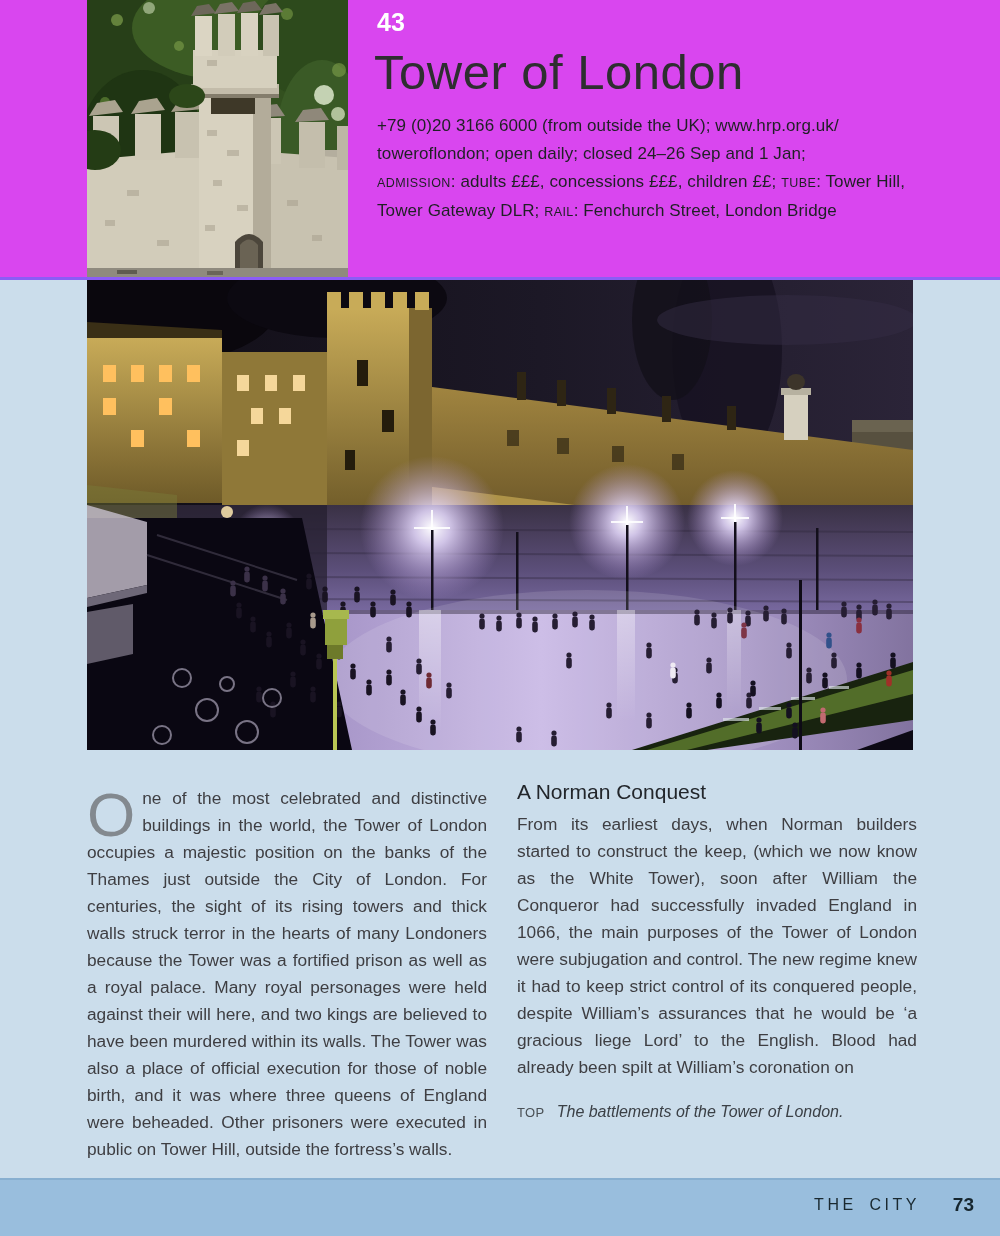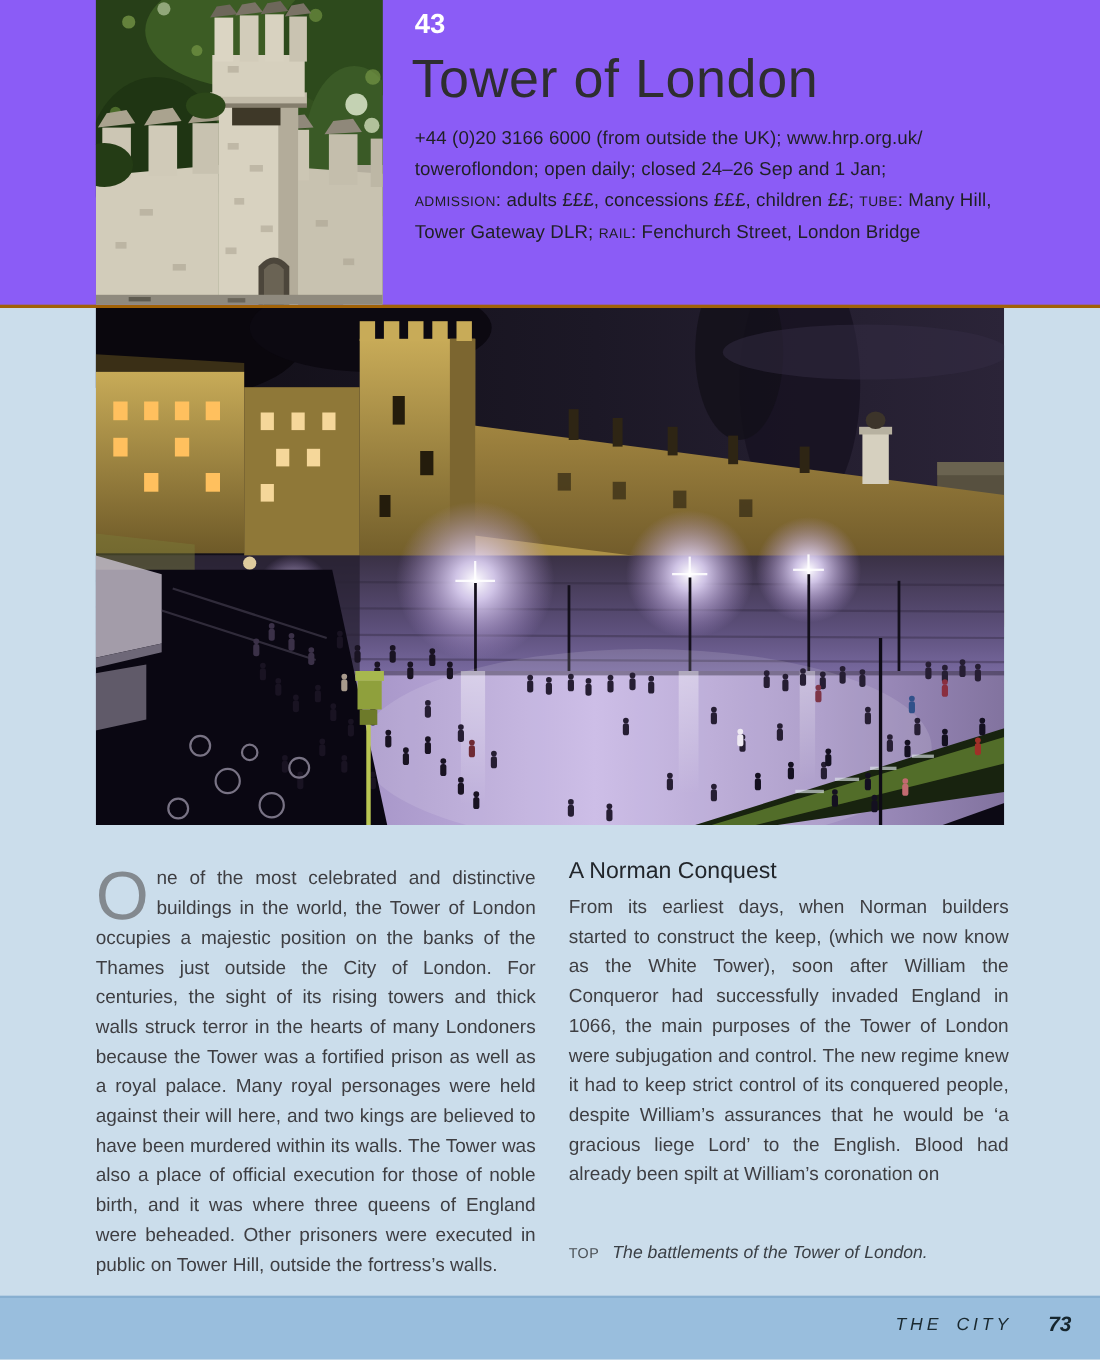--- a/index.html
+++ b/index.html
@@ -1,21 +1,21 @@
 <!DOCTYPE html>
 <html><head>
 <meta charset="utf-8">
 <style>
   html,body{margin:0;padding:0;background:#cbddeb;}
   .page{position:relative;width:1000px;height:1236px;overflow:hidden;
         background:#cbddeb;font-family:"Liberation Sans",sans-serif;}
 
   
   .top-band{position:absolute;left:0;top:0;width:1000px;height:277px;
-            background:#8b5cf6;border-bottom:3px solid #a16207;}
+            background:#d946ef;border-bottom:3px solid #8b5cf6;}
   .thumb{position:absolute;left:87px;top:0;width:261px;height:277px;overflow:hidden;}
   .thumb svg{display:block;width:100%;height:100%;}
   .num-badge{position:absolute;left:377px;top:8px;font-size:25px;font-weight:700;color:#ffffff;}
   .page-title{position:absolute;left:374px;top:44px;font-size:49px;font-weight:300;
               color:#2e2e30;letter-spacing:.5px;white-space:nowrap;}
   .address{position:absolute;left:377px;top:112px;width:560px;font-size:17px;
            line-height:28px;color:#1f2024;letter-spacing:.1px;}
   .address .caps{font-size:12.5px;letter-spacing:.4px;}
   .phone{font-size:16px;}
 
@@ -29,27 +29,27 @@
   .col p{margin:0;}
   .col-left{left:87px;top:785px;}
   .col-right{left:517px;top:779px;}
   .dropcap{float:left;font-size:62px;line-height:46px;padding:7px 7px 0 0;
            color:#83898f;font-weight:400;}
   .section-heading{font-size:21px;line-height:25px;font-weight:400;color:#22262b;
                    margin:0 0 7px 0;text-align:left;}
 
   
   .captions{position:absolute;left:517px;top:1099px;width:420px;}
-  .cap-line{margin-bottom:5px;line-height:26px;white-space:nowrap;margin-top:28px;}
+  .cap-line{margin-bottom:5px;line-height:26px;white-space:nowrap;}
   .cap-label{font-size:13px;color:#4a5055;letter-spacing:.4px;margin-right:12px;}
   .cap-text{font-size:16px;font-style:italic;color:#3b4046;}
 
   
   .footer{position:absolute;left:0;top:1178px;width:1000px;height:58px;
-          background:#99bedd;border-top:2px solid #88afd0;box-sizing:border-box;font-style:italic;}
+          background:#99bedd;border-top:2px solid #88afd0;box-sizing:border-box;}
   .footer-section{position:absolute;right:80px;top:16px;font-size:16px;font-weight:500;
                   letter-spacing:3.5px;word-spacing:5px;color:#1a2930;}
   .footer-page{position:absolute;right:26px;top:14px;font-size:19px;font-weight:700;color:#16262e;text-align:center;}
 </style>
 </head>
 <body>
 
 <div class="page">
 
   <div class="top-band">
@@ -128,23 +128,23 @@
 
         <ellipse cx="8" cy="150" rx="26" ry="20" fill="#243c15"></ellipse>
         <ellipse cx="100" cy="96" rx="18" ry="12" fill="#2c4719"></ellipse>
       </svg>
     </div>
 
     <div class="num-badge">43</div>
     <div class="page-title">Tower of London</div>
 
     <div class="address">
-      <div>+44 (0)20 3166 6000 (from outside the UK); www.hrp.org.uk/</div>
+      <div>+79 (0)20 3166 6000 (from outside the UK); www.hrp.org.uk/</div>
       <div>toweroflondon; open daily; closed 24–26 Sep and 1 Jan;</div>
-      <div><span class="caps">ADMISSION</span><span>: adults £££, concessions £££, children ££; </span><span class="caps">TUBE</span><span>: Many Hill,</span></div>
+      <div><span class="caps">ADMISSION</span><span>: adults £££, concessions £££, children ££; </span><span class="caps">TUBE</span><span>: Tower Hill,</span></div>
       <div><span>Tower Gateway DLR; </span><span class="caps">RAIL</span><span>: Fenchurch Street, London Bridge</span></div>
     </div>
   </div>
 
   <div class="main-photo">
     <svg viewBox="0 0 826 470" preserveAspectRatio="none">
       <defs>
         <linearGradient id="sky" x1="0" y1="0" x2="1" y2="0">
           <stop offset="0" stop-color="#100d15"></stop>
             <stop offset=".55" stop-color="#1c1826"></stop>

